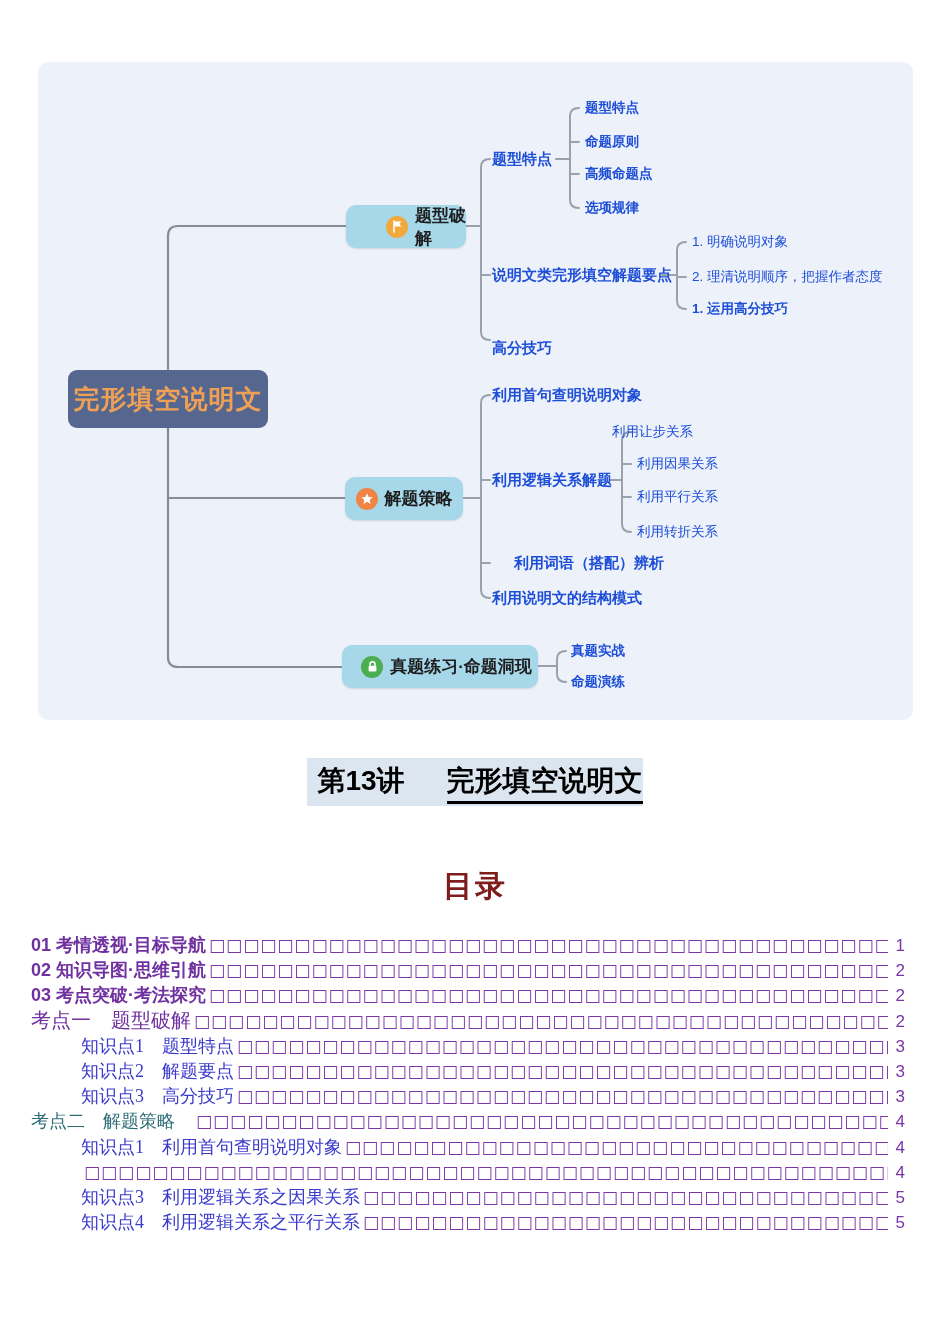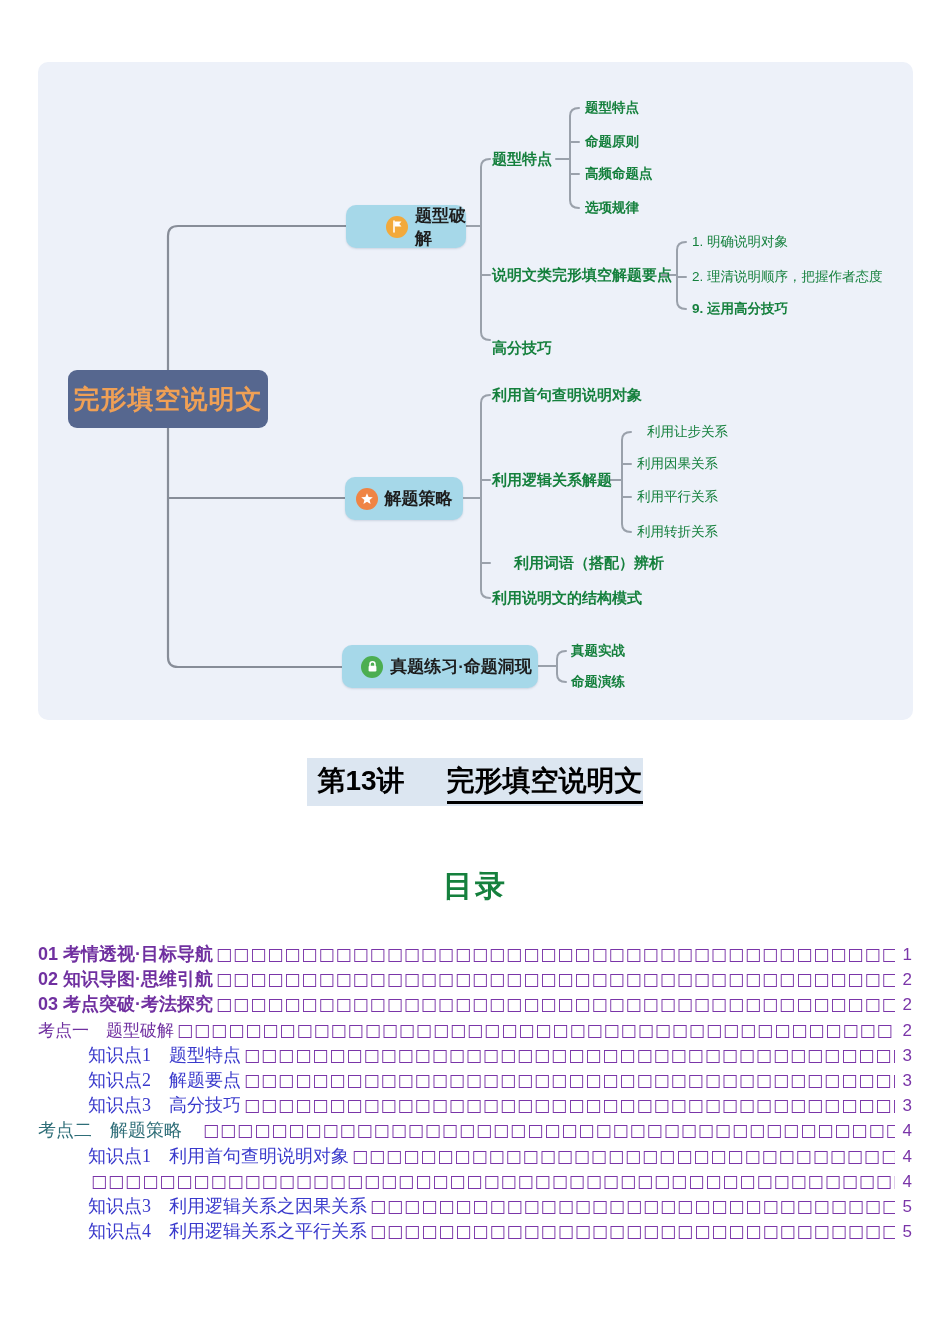--- a/index.html
+++ b/index.html
@@ -35,21 +35,21 @@
   }
   .ic-flag { background:#f2a93b; }
   .ic-star { background:#ef8444; }
   .ic-lock { background:#4cae51; }
   .b1 { left:308px; top:143px; width:120px;padding-left:40px; }
   .b2 { left:307px; top:415px; width:118px; }
   .b3 { left:304px; top:583px; width:196px;padding-left:13px; }
 
   .lbl {
     position:absolute; transform:translateY(-50%);
-    white-space:nowrap; color:#15803d;
+    white-space:nowrap; color:#1d4ed8;
   }
   .lv2 { font-size:15px; font-weight:bold; }
   .lv3 { font-size:13.5px; }
   .lv3b { font-size:13.5px; font-weight:bold; }
 
   
   .lecture-title {
     position:absolute; left:0; top:758px; width:950px; text-align:center;
   }
   .lecture-title .band {
@@ -57,35 +57,35 @@
     font-size:28px; font-weight:bold; color:#000;
   }
   .lecture-title .part2 {
     display:inline-block; margin-left:42px;
     border-bottom:3px solid #000; padding-bottom:1px;
   }
 
   
   .toc-heading {
     position:absolute; left:0; top:866px; width:950px; text-align:center;
-    font-size:30px; font-weight:bold; color:#15803d; letter-spacing:2px;
-  }
-  .toc { position:absolute; left:38px; top:933px; width:874px;margin-top:9px; }
+    font-size:30px; font-weight:bold; color:#7f1d1d; letter-spacing:2px;
+  }
+  .toc { position:absolute; left:31px; top:933px; width:874px; }
   .toc-row {
     display:flex; align-items:baseline; height:25.2px; line-height:25.2px;
   }
   .toc-label { white-space:pre; flex:none; }
   .toc-leader {
     flex:1 1 auto; overflow:hidden; white-space:nowrap;
     color:#7a35a8; font-size:17px; letter-spacing:1px;
     margin:0 3px; font-family:"DejaVu Sans", sans-serif;
   }
   .toc-page { flex:none; color:#7a35a8; font-size:17px; width:14px; text-align:right; }
   .r-h   .toc-label { font-family:"Liberation Sans", sans-serif; font-weight:bold; color:#7030a0; font-size:18px; }
-  .r-kp  .toc-label { font-family:Liberation Sans, sans-serif; color:#7030a0; font-size:17px; }
+  .r-kp  .toc-label { font-family:Liberation Mono, monospace; color:#7030a0; font-size:20px; }
   .r-kt  .toc-label { font-family:"Liberation Serif", serif; color:#2f6e78; font-size:18px; }
   .r-kb  .toc-label { font-family:"Liberation Serif", serif; color:#3a3acc; font-size:18px; }
   .r-kb  { padding-left:50px; }
 </style>
 </head>
 <body>
 
 <div class="mindmap">
 
   <svg class="lines" width="875" height="658">
@@ -141,26 +141,26 @@
   </div>
 
   <div class="lbl lv2" style="left:454px; top:97px;">题型特点</div>
   <div class="lbl lv3b" style="left:547px; top:46px;">题型特点</div>
   <div class="lbl lv3b" style="left:547px; top:80px;">命题原则</div>
   <div class="lbl lv3b" style="left:547px; top:112px;">高频命题点</div>
   <div class="lbl lv3b" style="left:547px; top:146px;">选项规律</div>
   <div class="lbl lv2" style="left:454px; top:213px;">说明文类完形填空解题要点</div>
   <div class="lbl lv3" style="left:654px; top:180px;">1. 明确说明对象</div>
   <div class="lbl lv3" style="left:654px; top:215px;">2. 理清说明顺序，把握作者态度</div>
-  <div class="lbl lv3b" style="left:654px; top:247px;">9. 运用高分技巧</div>
+  <div class="lbl lv3b" style="left:654px; top:247px;">1. 运用高分技巧</div>
   <div class="lbl lv2" style="left:454px; top:286px;font-family:Liberation Serif, serif;">高分技巧</div>
 
   <div class="lbl lv2" style="left:454px; top:333px;">利用首句查明说明对象</div>
   <div class="lbl lv2" style="left:454px; top:418px;">利用逻辑关系解题</div>
-  <div class="lbl lv3" style="left:609px; top:370px;">利用让步关系</div>
+  <div class="lbl lv3" style="left:574px; top:370px;">利用让步关系</div>
   <div class="lbl lv3" style="left:599px; top:402px;">利用因果关系</div>
   <div class="lbl lv3" style="left:599px; top:435px;">利用平行关系</div>
   <div class="lbl lv3" style="left:599px; top:470px;">利用转折关系</div>
   <div class="lbl lv2" style="left:454px; top:501px;margin-left:22px;">利用词语（搭配）辨析</div>
   <div class="lbl lv2" style="left:454px; top:536px;">利用说明文的结构模式</div>
 
   <div class="lbl lv3b" style="left:533px; top:589px;">真题实战</div>
   <div class="lbl lv3b" style="left:533px; top:620px;">命题演练</div>
 </div>
 

